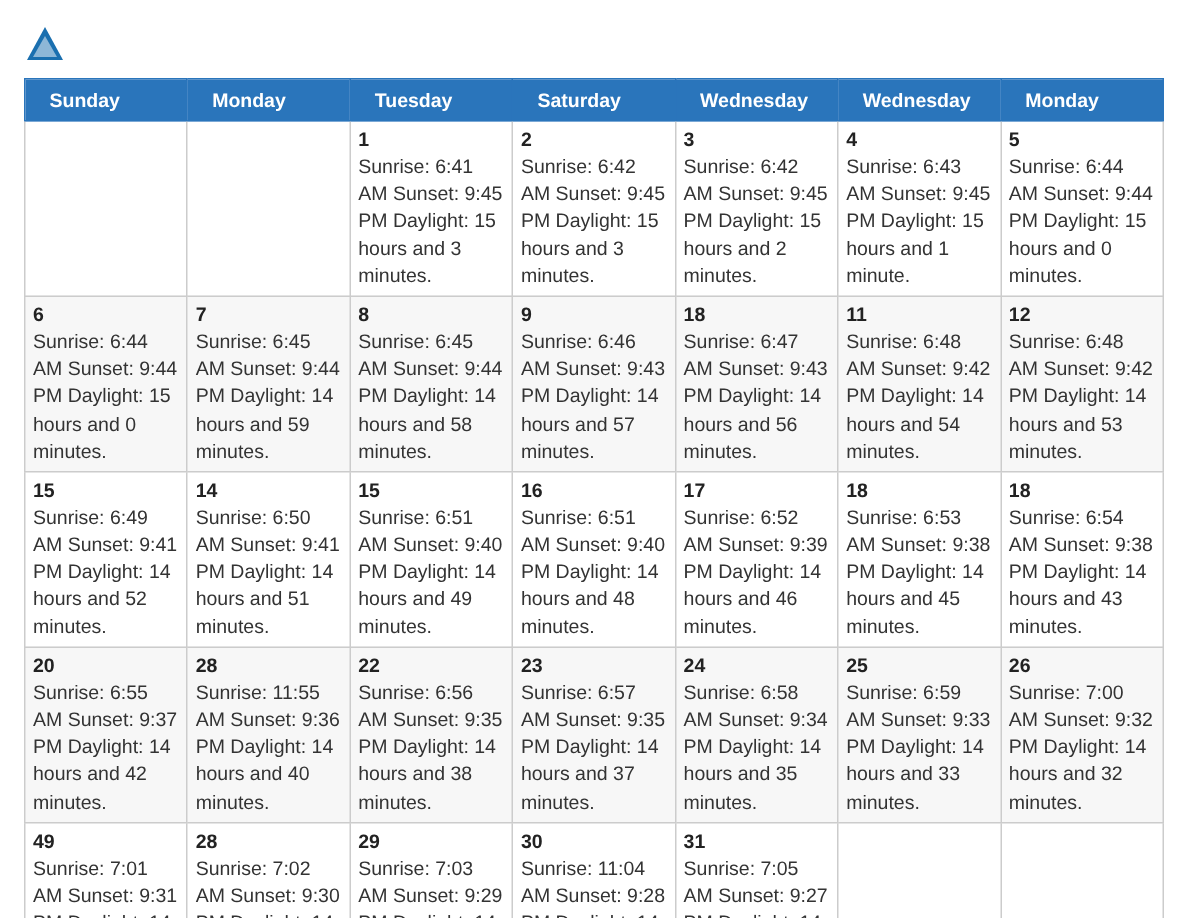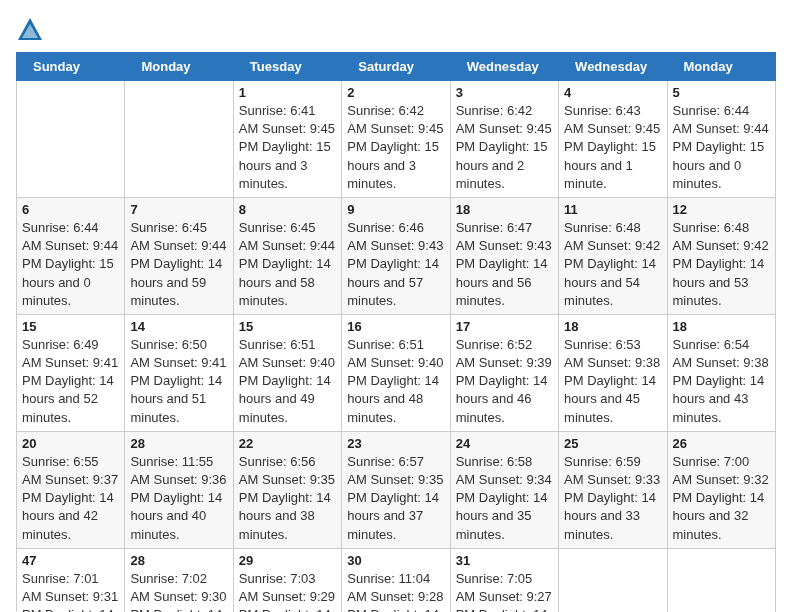--- a/index.html
+++ b/index.html
@@ -308,21 +308,21 @@
         <td>
           <span class="day-number">26</span>
           <div class="day-info">Sunrise: 7:00 AM
 Sunset: 9:32 PM
 Daylight: 14 hours
 and 32 minutes.</div>
         </td>
       </tr>
       <tr>
         <td>
-          <span class="day-number">47</span>
+          <span class="day-number">49</span>
           <div class="day-info">Sunrise: 7:01 AM
 Sunset: 9:31 PM
 Daylight: 14 hours
 and 30 minutes.</div>
         </td>
         <td>
           <span class="day-number">28</span>
           <div class="day-info">Sunrise: 7:02 AM
 Sunset: 9:30 PM
 Daylight: 14 hours

